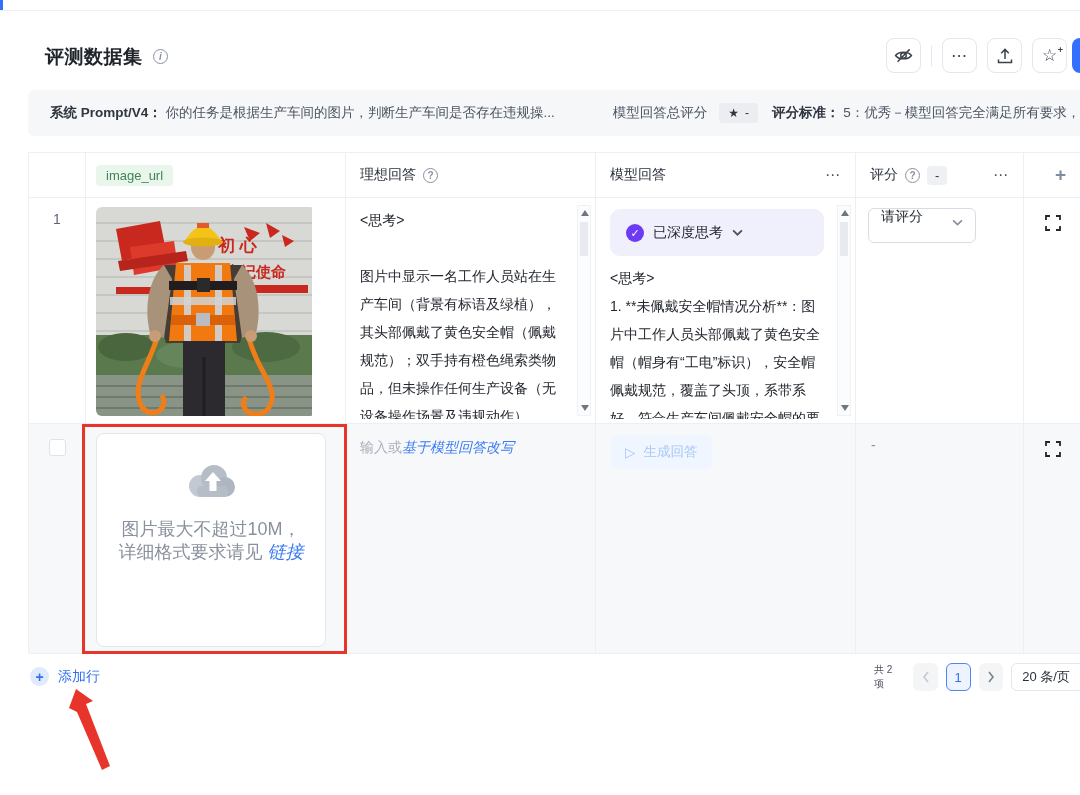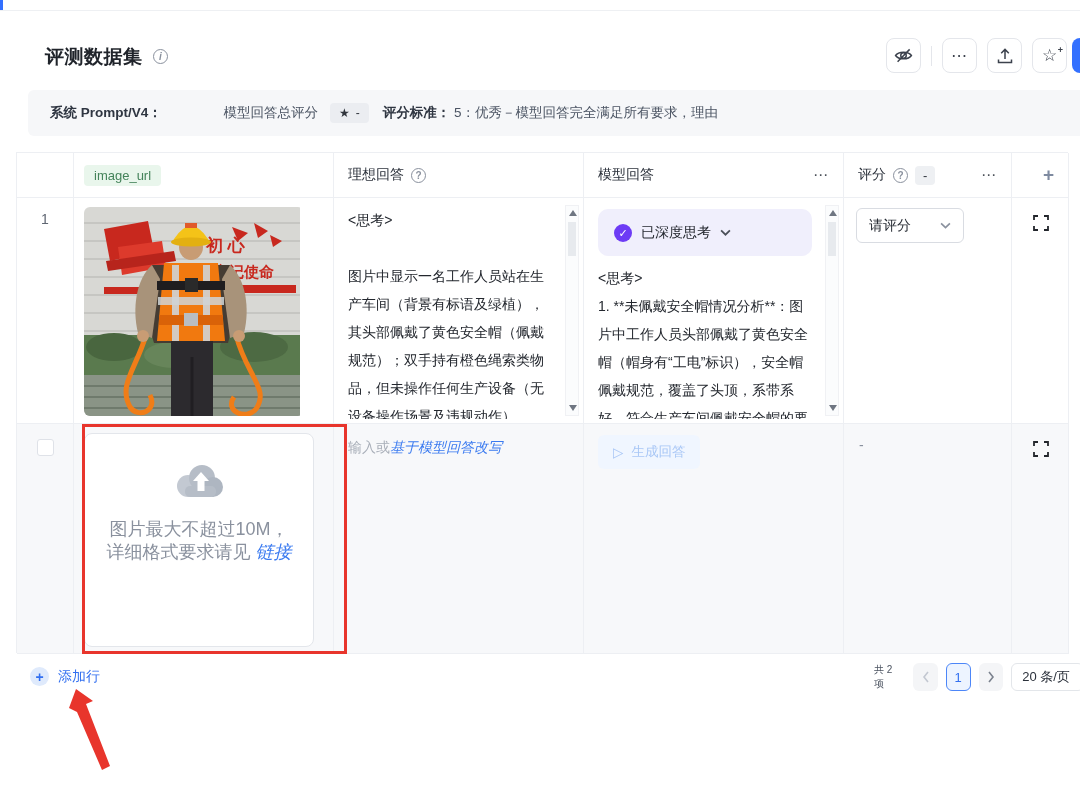--- a/index.html
+++ b/index.html
@@ -26,21 +26,21 @@
 
   
   .banner { position:absolute; left:28px; top:90px; width:1180px; height:46px; background:#f6f7f9; border-radius:6px;
     display:flex; align-items:center; padding:0 22px; font-size:13.5px; color:#4b5463; white-space:nowrap; }
   .banner b { color:#2f3642; }
   .score-badge { display:inline-flex; align-items:center; gap:6px; background:#ebedf1; border-radius:4px;
     padding:3px 9px; margin:0 12px; color:#30353d; font-size:12px; }
   .banner .crit { margin-left:2px; }
 
   
-  .tbl { position:absolute; left:16px; top:152px; width:1052px; height:501px; border-top:1px solid #edeff3; border-left:1px solid #edeff3; }
+  .tbl { position:absolute; left:28px; top:152px; width:1052px; height:501px; border-top:1px solid #edeff3; border-left:1px solid #edeff3; }
   .cell { position:absolute; border-right:1px solid #edeff3; border-bottom:1px solid #edeff3; background:#fff; overflow:hidden; }
   .c0{left:0;width:57px;} .c1{left:57px;width:260px;} .c2{left:317px;width:250px;}
   .c3{left:567px;width:260px;} .c4{left:827px;width:168px;} .c5{left:995px;width:57px;}
   .rh{top:0;height:45px;} .r1{top:45px;height:226px;} .r2{top:271px;height:230px;background:#f7f8fa;}
   .hcell{ display:flex; align-items:center; padding:0 14px; font-size:14px; color:#2b313b; gap:7px; }
   .tag-green { background:#e9f6ec; color:#44835a; font-size:13px; padding:3px 10px; border-radius:4px; margin-left:-4px; }
   .q-circle { width:15px; height:15px; border:1.2px solid #8a919e; border-radius:50%; color:#8a919e;
     font-size:10px; line-height:13px; text-align:center; font-weight:700; }
   .hdr-more { margin-left:auto; color:#4b5159; font-size:15px; letter-spacing:1px; }
   .dash-badge { background:#eef0f3; border-radius:4px; padding:2px 8px; color:#30353d; font-size:13px; }
@@ -58,21 +58,21 @@
   .thumb { position:absolute; left:2px; top:16px; width:8px; height:34px; background:#e7eaee; }
 
   .deep-badge { position:absolute; left:14px; top:11px; width:214px; height:47px; background:#f0effc; border-radius:10px;
     display:flex; align-items:center; padding:0 16px; gap:9px; }
   .check-circle { width:18px; height:18px; border-radius:50%; background:#6d3bf5; color:#fff; font-size:11px;
     line-height:18px; text-align:center; font-weight:700; flex:0 0 auto; }
   .deep-label { font-size:14px; color:#23272e; }
   .model-text { top:66px; }
 
   .score-select { position:absolute; left:12px; top:10px; width:108px; height:35px; background:#fff; border:1px solid #d9dce2;
-    border-radius:6px; display:flex; align-items:center; justify-content:space-between; padding:16px 12px; font-size:14px; color:#262b33; }
+    border-radius:6px; display:flex; align-items:flex-end; justify-content:space-between; padding:16px 12px; font-size:14px; color:#262b33; }
   .expand-btn { position:absolute; left:21px; top:17px; width:16px; height:16px; }
 
   .chkbox { position:absolute; left:20px; top:15px; width:17px; height:17px; background:#fff; border:1px solid #dfe2e8; border-radius:3px; }
 
   .upload-box { position:absolute; left:10px; top:9px; width:230px; height:214px; background:#fff; border:1px solid #e3e6eb;
     border-radius:8px; display:flex; flex-direction:column; align-items:center; }
   .upload-btn { margin-top:22px; background:#fff; border:1px solid #dcdfe5; border-radius:6px; padding:8px 19px;
     font-size:14px; color:#2b313b; }
   .upload-hint { margin-top:16px; font-size:18px; color:#8a919e; line-height:23px; text-align:center; }
   .link-blue { color:#3a7af0;font-style:italic; }
@@ -132,20 +132,21 @@
     <span class="star-wrap">
       <span>☆</span>
       <span class="star-plus">+</span>
     </span>
   </div>
 </div>
 <div class="tb-blue"></div>
 
 <div class="banner">
   <b>系统 Prompt/V4：</b>&nbsp;
+  <span>你的任务是根据生产车间的图片，判断生产车间是否存在违规操...</span>
   <span style="width:58px"></span>
   <span>模型回答总评分</span>
   <span class="score-badge">
     <span>★</span>
     <span>-</span>
   </span>
   <b class="crit">评分标准：</b>&nbsp;
   <span>5：优秀－模型回答完全满足所有要求，理由</span>
 </div>
 

